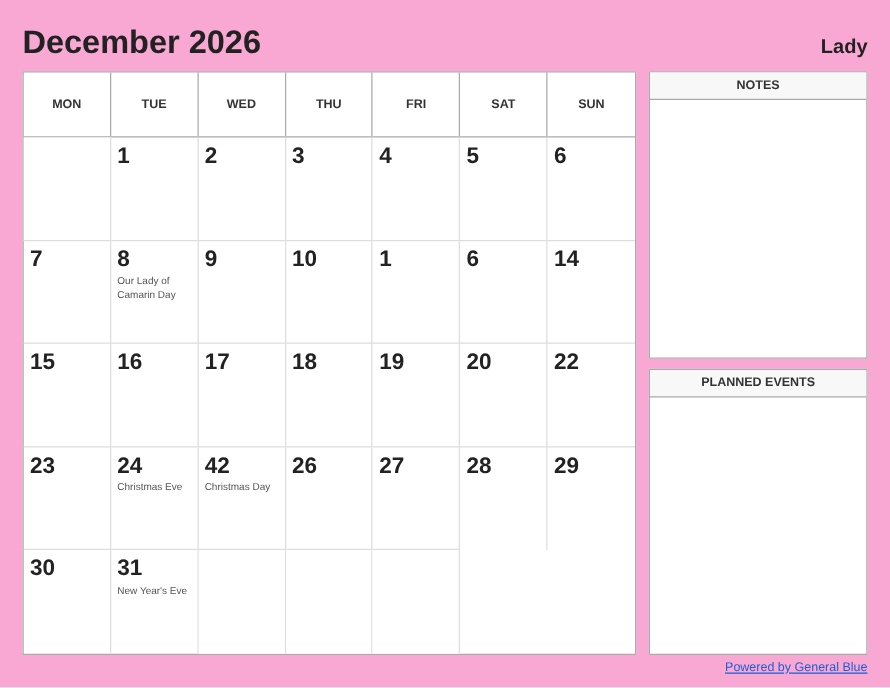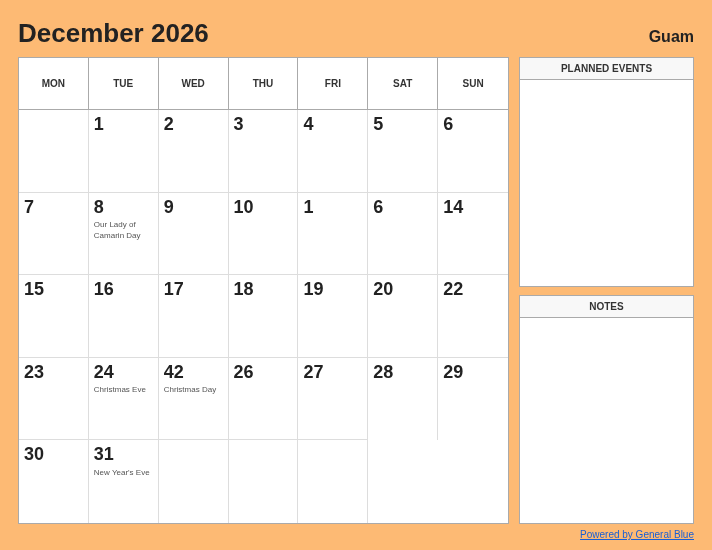--- a/index.html
+++ b/index.html
@@ -7,21 +7,21 @@
       background: #f0f0f0;
       font-family: Arial, sans-serif;
       display: flex;
       justify-content: center;
       align-items: center;
       width: 712px;
       height: 550px;
       overflow: hidden;
     }
     .page {
-      background: #fdba74;
+      background: #f9a8d4;
       width: 712px;
       height: 550px;
       padding: 18px 18px 10px 18px;
       display: flex;
       flex-direction: column;
     }
     .header {
       display: flex;
       justify-content: space-between;
       align-items: baseline;
@@ -142,21 +142,21 @@
       text-decoration: underline;
       margin-top: 36px;
     }
   </style>
 </head>
 <body>
 
 <div class="page">
   <div class="header">
     <div class="title">December 2026</div>
-    <div class="region">Guam</div>
+    <div class="region">Lady</div>
   </div>
 
   <div class="main-content">
     <div class="calendar-section">
       <div class="day-headers">
       <div class="day-header">MON</div>
           <div class="day-header">TUE</div>
           <div class="day-header">WED</div>
           <div class="day-header">THU</div>
           <div class="day-header">FRI</div>
@@ -256,27 +256,27 @@
             <div class="day-num">31</div>
             <div class="event-text">New Year's Eve</div>
           </div>
           <div class="day-cell empty-cell last-row"></div>
           <div class="day-cell empty-cell last-row"></div>
           <div class="day-cell empty-cell last-row"></div>
         </div>
     </div>
 
     <div class="sidebar">
+      <div class="sidebar-box notes-box">
+        <div class="sidebar-box-header">NOTES</div>
+        <div class="sidebar-box-body"></div>
+      </div>
       <div class="sidebar-box planned-events-box">
         <div class="sidebar-box-header">PLANNED EVENTS</div>
         <div class="sidebar-box-body"></div>
       </div>
-      <div class="sidebar-box notes-box">
-        <div class="sidebar-box-header">NOTES</div>
-        <div class="sidebar-box-body"></div>
-      </div>
     </div>
   </div>
 
   <div class="footer">
     <a href="#">Powered by General Blue</a>
   </div>
 </div>
 
 </body></html>

